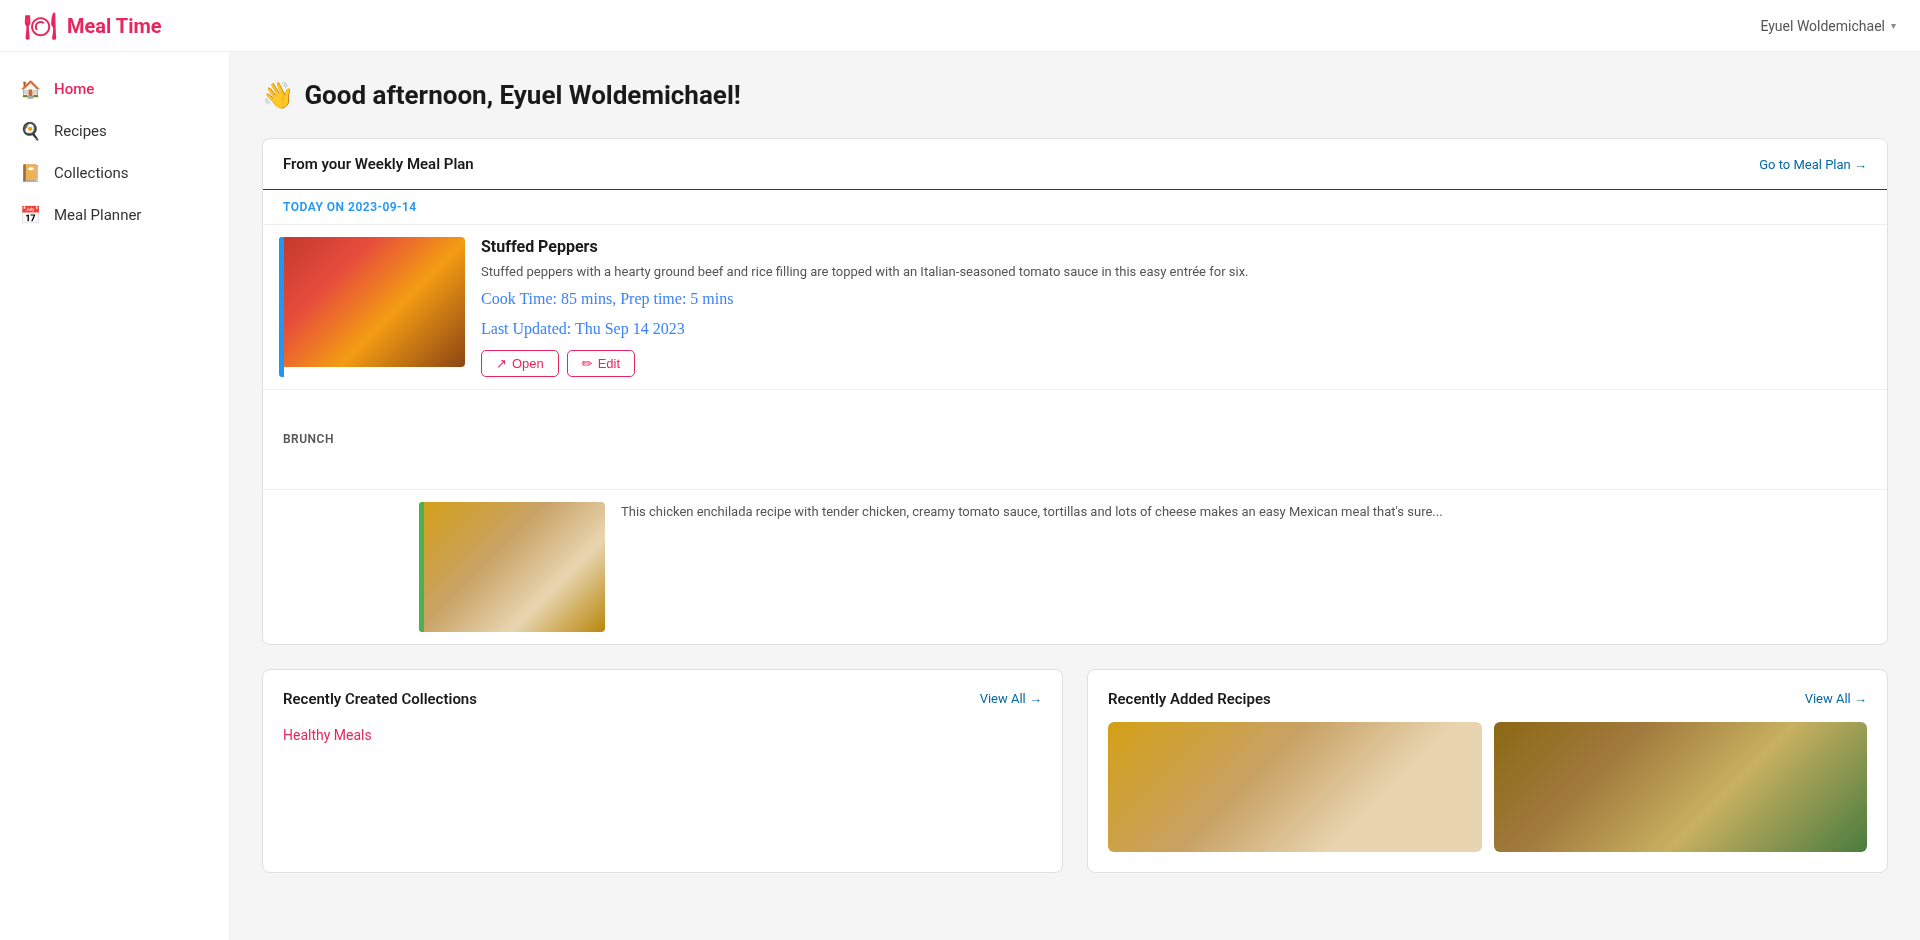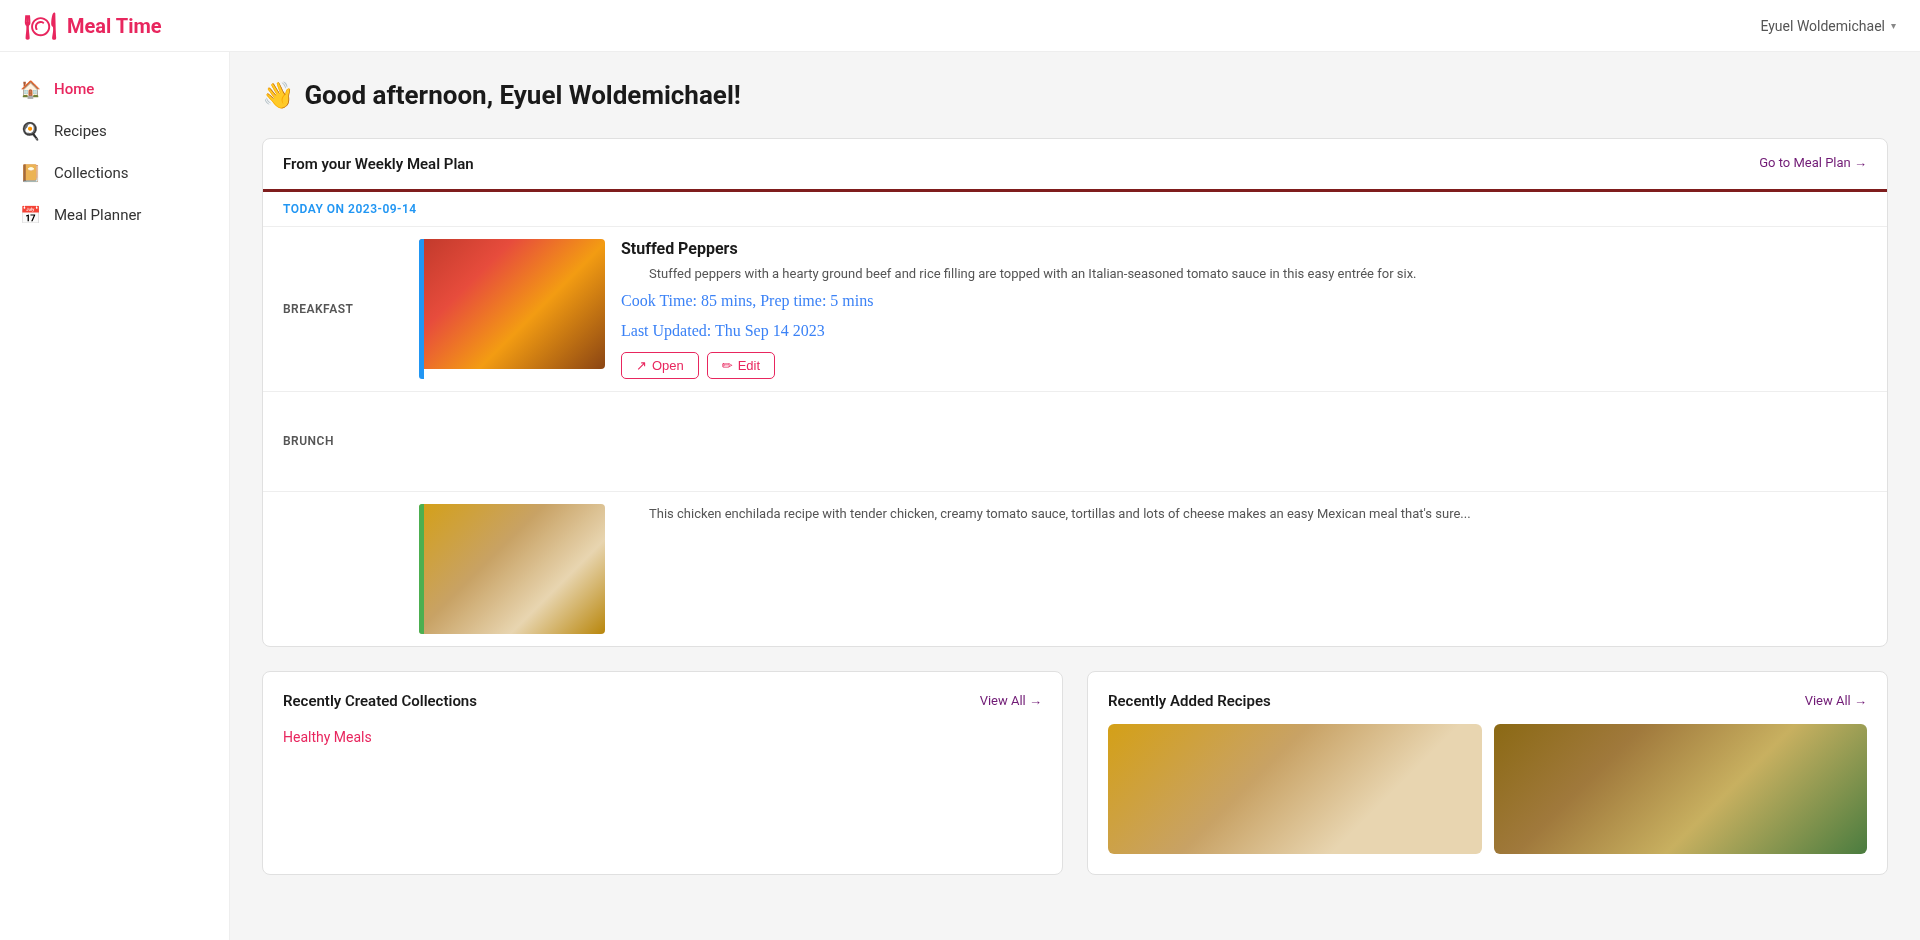--- a/index.html
+++ b/index.html
@@ -33,25 +33,25 @@
     .nav-icon { font-size: 17px; color: #666; width: 22px; text-align: center; }
 
     
     .main { flex: 1; overflow-y: auto; padding: 28px 32px; }
 
     .greeting { font-size: 26px; font-weight: 700; color: #1a1a1a; margin-bottom: 28px; display: flex; align-items: center; gap: 10px; }
 
     
     .card { background: #fff; border: 1px solid #e0e0e0; border-radius: 8px; margin-bottom: 24px; }
     .card-header {
-      display: flex; justify-content: space-between;
-      padding: 16px 20px; border-bottom: 3px solid #7f1d1d;
+      display: flex; align-items: center; justify-content: space-between;
+      padding: 16px 20px; border-bottom: 1px solid #7f1d1d;
     }
     .card-header-title { font-weight: 600; font-size: 15px; color: #1a1a1a; }
-    .link-red { color: #701a75; font-size: 13px; text-decoration: none; cursor: pointer; }
+    .link-red { color: #0369a1; font-size: 13px; text-decoration: none; cursor: pointer; }
 
     .date-label {
       padding: 10px 20px; font-size: 12px; font-weight: 600;
       color: #2196f3; letter-spacing: 0.5px;
     }
 
     .meal-row {
       display: flex; align-items: stretch;
       border-top: 1px solid #eee; min-height: 100px;
     }
@@ -76,21 +76,21 @@
     .img-stuffed-peppers {
       background: linear-gradient(135deg, #c0392b 0%, #e74c3c 30%, #f39c12 60%, #8B4513 100%);
     }
     
     .img-enchiladas {
       background: linear-gradient(135deg, #d4a017 0%, #c8a265 40%, #e8d5b0 70%, #b8860b 100%);
     }
 
     .meal-info { flex: 1; }
     .meal-title { font-weight: 700; font-size: 16px; color: #1a1a1a; margin-bottom: 6px; }
-    .meal-desc { font-size: 13px; color: #555; line-height: 1.5; margin-bottom: 8px; margin-left: 28px; }
+    .meal-desc { font-size: 13px; color: #555; line-height: 1.5; margin-bottom: 8px; }
     .meal-meta { font-size: 16px; color: #3b82f6; margin-bottom: 12px; font-family: Liberation Serif, serif; }
 
     .meal-actions { display: flex; gap: 8px; }
     .btn-outline {
       display: flex; align-items: center; gap: 5px;
       padding: 5px 14px; border: 1.5px solid #e8265e; border-radius: 5px;
       background: #fff; color: #e8265e; font-size: 13px; cursor: pointer; font-weight: 500;
     }
 
     
@@ -165,21 +165,20 @@
       <div class="card-header">
         <span class="card-header-title">From your Weekly Meal Plan</span>
         <a class="link-red">Go to Meal Plan →</a>
       </div>
 
       <div class="date-label">TODAY ON 2023-09-14</div>
 
       <div class="meal-plan-scroll">
 
         <div class="meal-row">
-          <div class="meal-label">BREAKFAST</div>
           <div class="meal-content">
             <div class="meal-image-wrap">
               <div class="accent-bar" style="background:#2196f3;"></div>
               <div class="meal-img-placeholder img-stuffed-peppers"></div>
             </div>
             <div class="meal-info">
               <div class="meal-title">Stuffed Peppers</div>
               <div class="meal-desc">Stuffed peppers with a hearty ground beef and rice filling are topped with an Italian-seasoned tomato sauce in this easy entrée for six.</div>
               <div class="meal-meta">Cook Time: 85 mins, Prep time: 5 mins</div>
               <div class="meal-meta">Last Updated: Thu Sep 14 2023</div>

